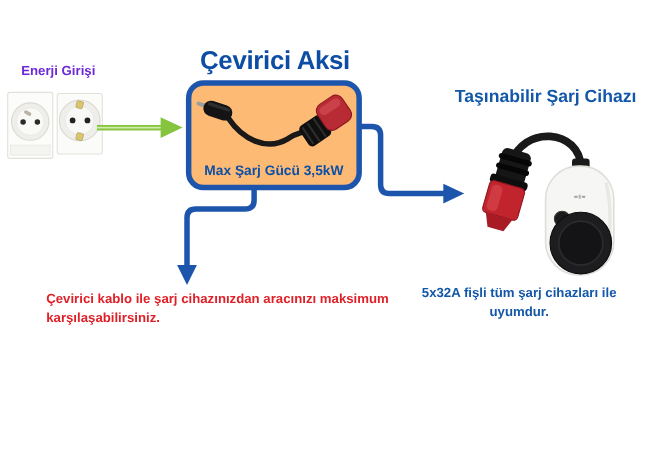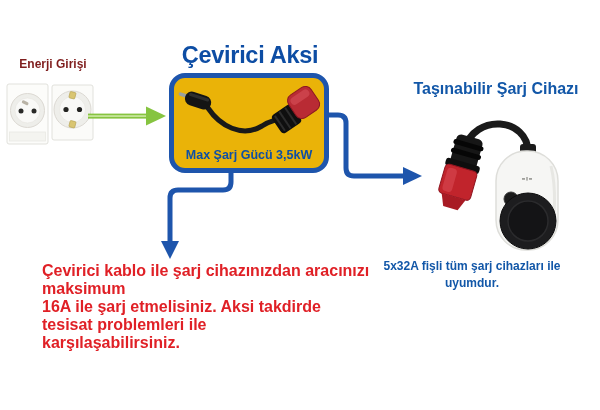--- a/index.html
+++ b/index.html
@@ -1,32 +1,32 @@
 <!DOCTYPE html>
 <html><head>
 <meta charset="utf-8">
 <style>
   html,body{margin:0;padding:0;background:#ffffff;}
   .stage{
     position:relative;width:600px;height:410px;background:#ffffff;overflow:hidden;
     font-family:"Liberation Sans", sans-serif;
   }
   .abs{position:absolute;}
-  .lbl{font-weight:bold;color:#7f1d1d;}
+  .lbl{font-weight:bold;color:#6d28d9;}
   .energy-label{left:13px;top:57px;width:80px;font-size:12px;text-align:center;}
   .converter-title{left:166px;top:42px;width:168px;font-size:23.5px;text-align:center;color:#0d4da4;letter-spacing:-0.3px;}
   .charger-label{left:407px;top:80px;width:178px;font-size:16px;text-align:center;color:#1257a8;}
   .converter-box{
     left:169px;top:73px;width:160px;height:100px;box-sizing:border-box;
-    border:5px solid #1e55ac;border-radius:16px;background:#eab308;
+    border:5px solid #1e55ac;border-radius:16px;background:#fdba74;
   }
   .box-label{position:absolute;left:0;bottom:6px;width:100%;text-align:center;
     font-size:12.5px;font-weight:bold;color:#0e4fa6;}
   .warning-text{left:42px;top:262px;width:330px;color:#e02026;font-weight:bold;
-    font-size:16px;line-height:18px;}
+    font-size:12px;line-height:18px;}
   .compat-text{left:356px;top:258px;width:232px;color:#1257a8;font-weight:bold;
     font-size:12px;line-height:17px;text-align:center;}
   .compat-line2{}
   svg{display:block;}
 </style>
 </head>
 <body>
 
 <div class="stage">
 
@@ -127,21 +127,20 @@
       <rect x="22" y="45" width="31" height="5" rx="2.5" fill="#060606"></rect>
       <rect x="20" y="56" width="35" height="8" rx="3" fill="#0e0e0e"></rect>
       <rect x="21" y="62" width="33" height="30" rx="4" fill="#c1242c" stroke="#8e1520" stroke-width="1"></rect>
       <rect x="24" y="65" width="10" height="24" rx="4" fill="#d4454d" opacity="0.7"></rect>
       <polygon points="25,92 50,92 45,104 30,104" fill="#a81b24"></polygon>
     </g>
   </svg>
 
   <div class="abs warning-text">
     <div>Çevirici kablo ile şarj cihazınızdan aracınızı maksimum</div>
-    <div>16A ile şarj etmelisiniz. Aksi takdirde tesisat problemleri ile</div>
     <div>karşılaşabilirsiniz.</div>
   </div>
 
   <div class="abs compat-text">
     <div class="compat-line2">5x32A fişli tüm şarj cihazları ile uyumdur.</div>
   </div>
 
 </div>
 
 </body></html>

